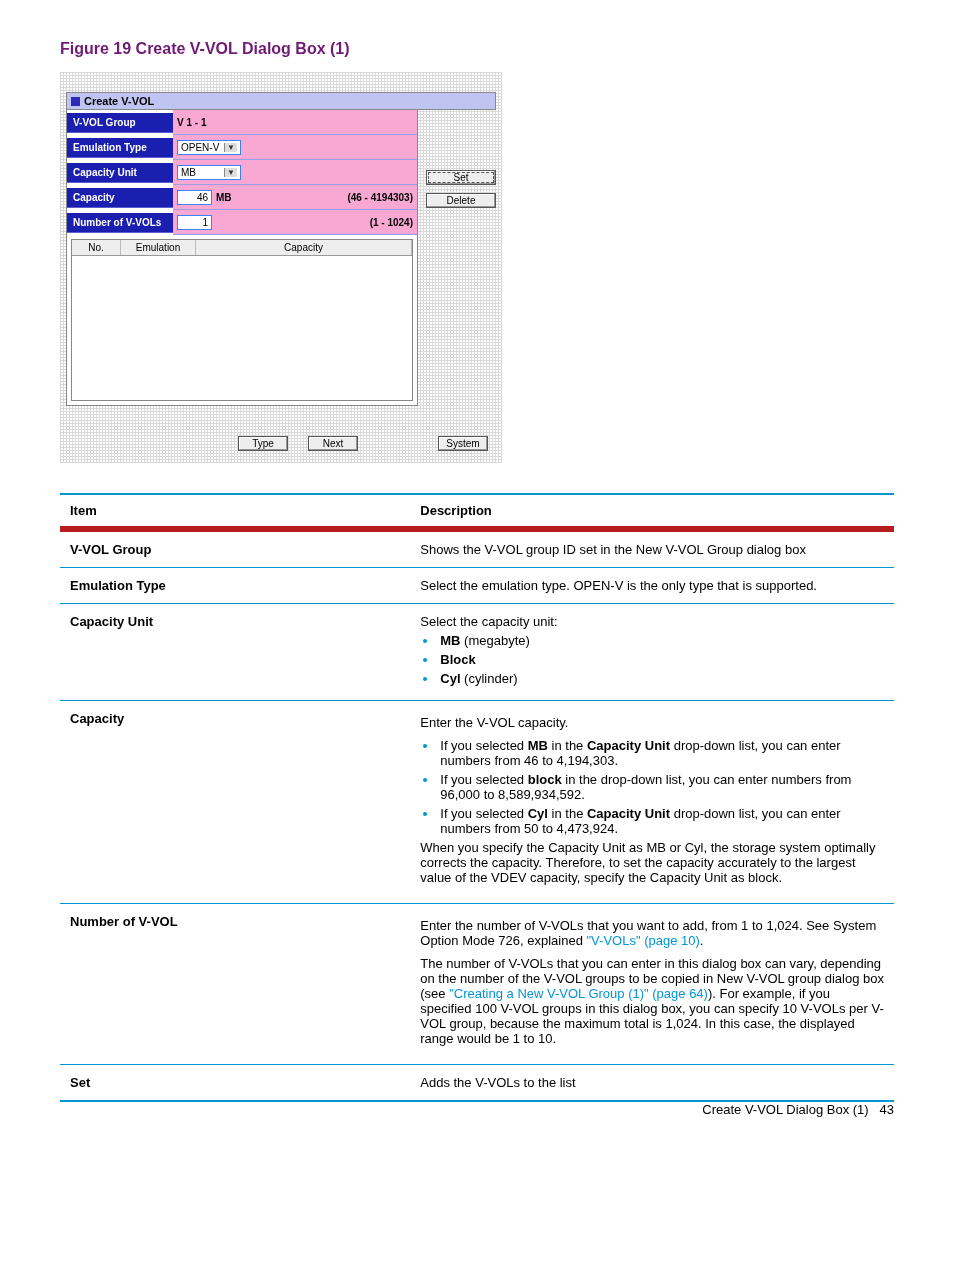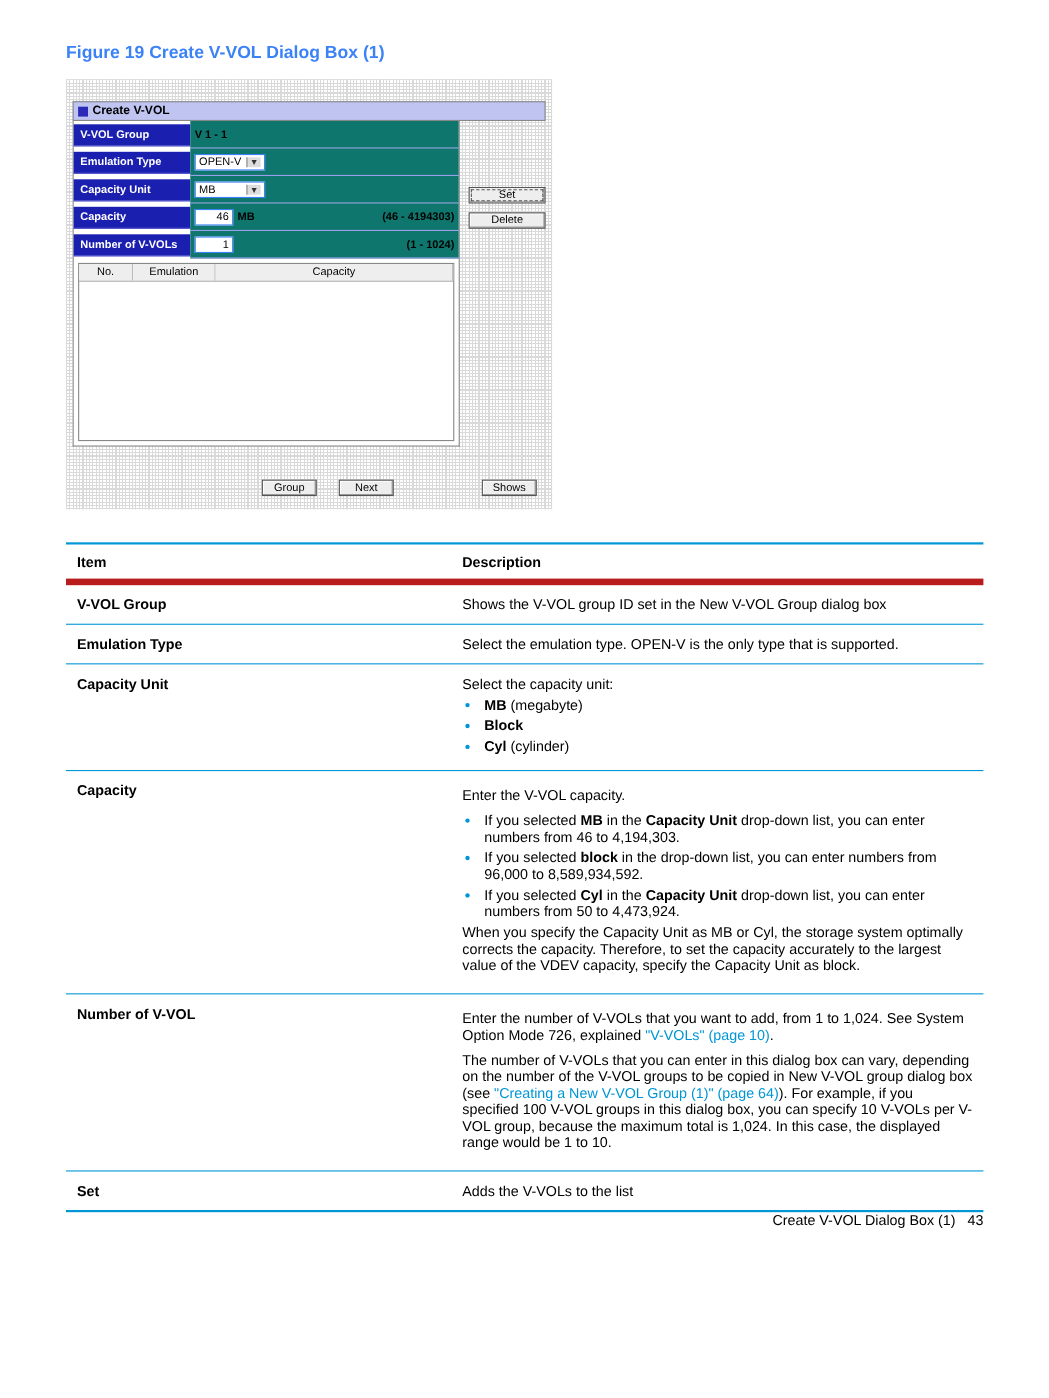--- a/index.html
+++ b/index.html
@@ -6,21 +6,21 @@
     font-family: Arial, Helvetica, sans-serif;
     font-size: 13px;
     color: #000;
     margin: 0;
     padding: 40px 60px;
     width: 954px;
     box-sizing: border-box;
     background: #fff;
   }
   .fig-title {
-    color: #3b82f6;
+    color: #701a75;
     font-weight: bold;
     font-size: 16px;
     margin-bottom: 14px;
   }
   
   .dialog-wrap {
     width: 430px;
     background: #fff;
     background-image:
       repeating-linear-gradient(0deg, #d9d9d9 0 1px, transparent 1px 3px),
@@ -79,21 +79,21 @@
   .form-row .lbl {
     width: 94px;
     background: #1a1fb0;
     color: #fff;
     font-weight: bold;
     padding: 4px 6px;
     border-bottom: 1px solid #5a5ed0;
   }
   .form-row .val {
     flex: 1;
-    background: #0f766e;
+    background: #f9a8d4;
     padding: 2px 4px;
     border-bottom: 1px solid #9aa0e8;
     display: flex;
     align-items: center;
     gap: 4px;
     height: 20px;
   }
   .txt-static { font-weight: bold; color: #000; }
   .inp {
     background: #fff;
@@ -229,24 +229,24 @@
             <div class="c3">Capacity</div>
           </div>
         </div>
       </div>
       <div class="dlg-right">
         <div class="btn dashed">Set</div>
         <div class="btn">Delete</div>
       </div>
     </div>
     <div class="wizard-btns">
-      <div class="btn">Group</div>
+      <div class="btn">Type</div>
       <div class="btn">Next</div>
       <div class="spacer"></div>
-      <div class="btn">Shows</div>
+      <div class="btn">System</div>
     </div>
   </div>
 </div>
 
 <table class="desc">
   <thead>
     <tr>
       <th>Item</th>
       <th>Description</th>
     </tr>

